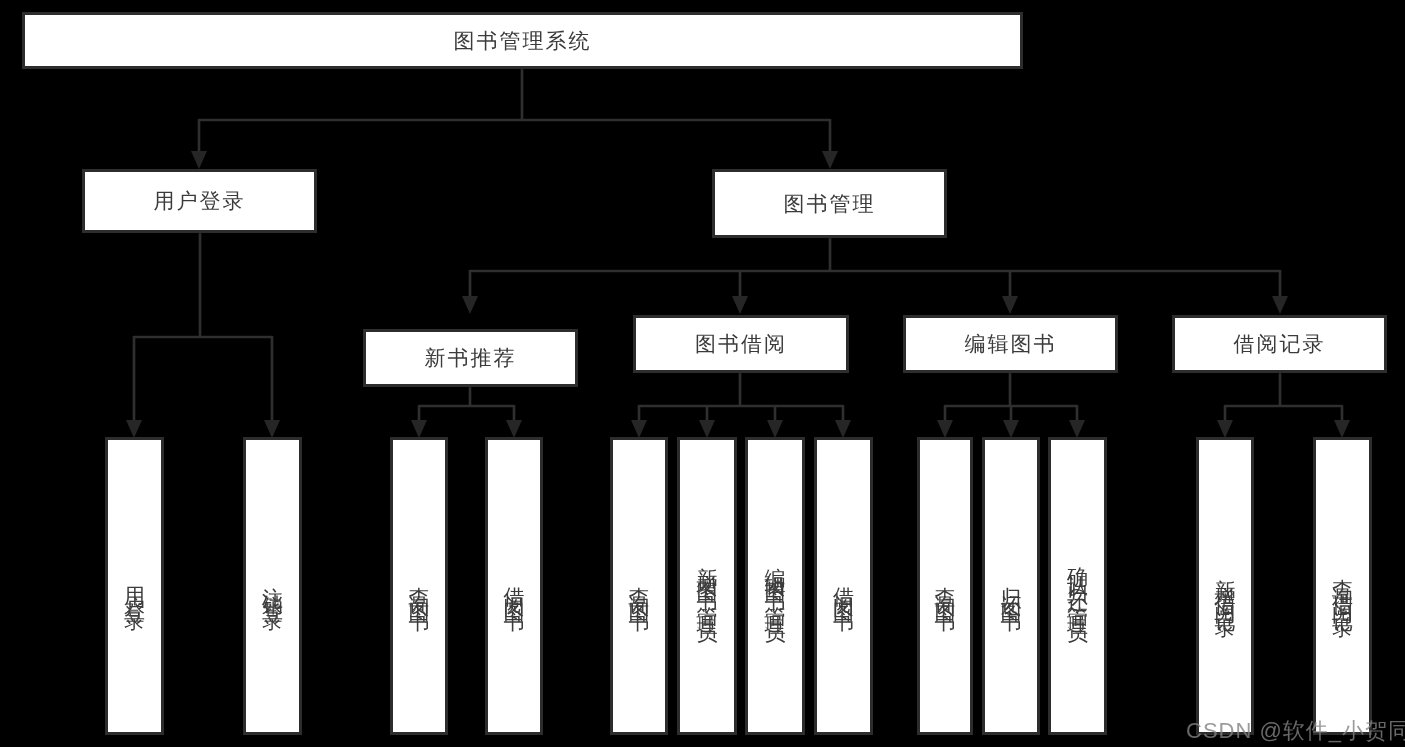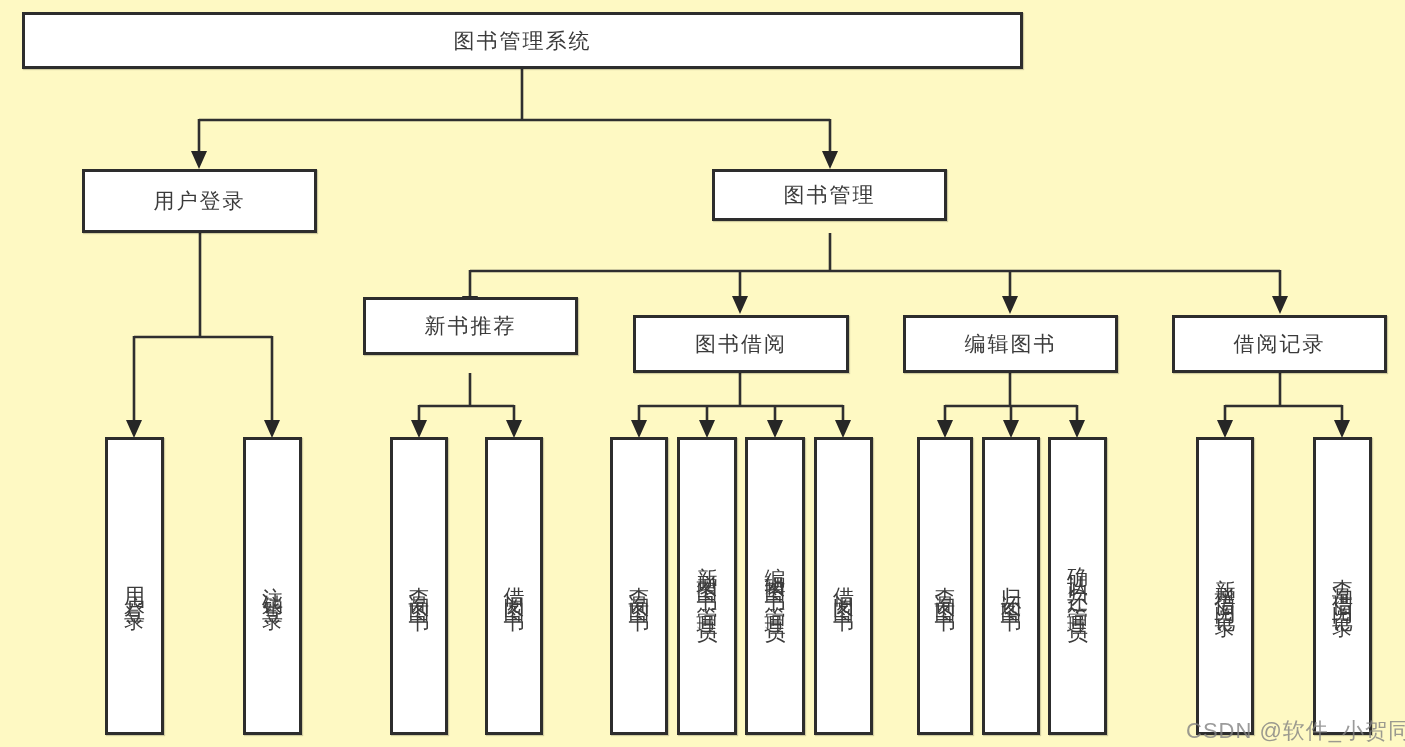--- a/index.html
+++ b/index.html
@@ -1,16 +1,16 @@
 <!DOCTYPE html>
 <html><head>
 <meta charset="utf-8">
 <style>
   html,body{margin:0;padding:0;background:#ffffff;}
-  .stage{position:relative;width:1405px;height:747px;background:#fef9c3;
+  .stage{position:relative;width:1405px;height:747px;background:#000000;
          font-family:"Liberation Sans",sans-serif;overflow:hidden;}
   svg.wires{position:absolute;left:0;top:0;}
   .wire{stroke:#2f2f2f;stroke-width:2.6;fill:none;}
   .tri{fill:#262626;stroke:none;}
   .node{position:absolute;box-sizing:border-box;background:#ffffff;
         border:3px solid #2d2d2d;color:#3b3b3b;
         display:flex;align-items:center;justify-content:center;
         font-size:21px;box-shadow:1px 1px 1px rgba(0,0,0,.18);}
   .hbox{letter-spacing:2px;}
   .vbox{writing-mode:vertical-rl;text-orientation:mixed;letter-spacing:.38em;}
@@ -49,23 +49,23 @@
     </g>
     <g>
       <path class="wire" d="M1280 373 V406 M1225 406 H1342 M1225 405 V421 M1342 405 V421"></path>
       <path class="tri" d="M1217 420 H1233 L1225 438 Z M1334 420 H1350 L1342 438 Z"></path>
     </g>
   </svg>
 
   <div class="node hbox" style="left:22px;top:12px;width:1001px;height:57px">图书管理系统</div>
 
   <div class="node hbox" style="left:82px;top:169px;width:235px;height:64px">用户登录</div>
-  <div class="node hbox" style="left:712px;top:169px;width:235px;height:52px">图书管理</div>
+  <div class="node hbox" style="left:712px;top:169px;width:235px;height:69px">图书管理</div>
 
-  <div class="node hbox" style="left:363px;top:297px;width:215px;height:58px">新书推荐</div>
+  <div class="node hbox" style="left:363px;top:329px;width:215px;height:58px">新书推荐</div>
   <div class="node hbox" style="left:633px;top:315px;width:216px;height:58px">图书借阅</div>
   <div class="node hbox" style="left:903px;top:315px;width:215px;height:58px">编辑图书</div>
   <div class="node hbox" style="left:1172px;top:315px;width:215px;height:58px">借阅记录</div>
 
   <div class="node vbox" style="left:105px;top:437px;width:59px;height:298px">用户登录</div>
   <div class="node vbox" style="left:243px;top:437px;width:59px;height:298px">注销登录</div>
 
   <div class="node vbox" style="left:390px;top:437px;width:58px;height:298px">查询图书</div>
   <div class="node vbox" style="left:485px;top:437px;width:58px;height:298px">借阅图书</div>
 

